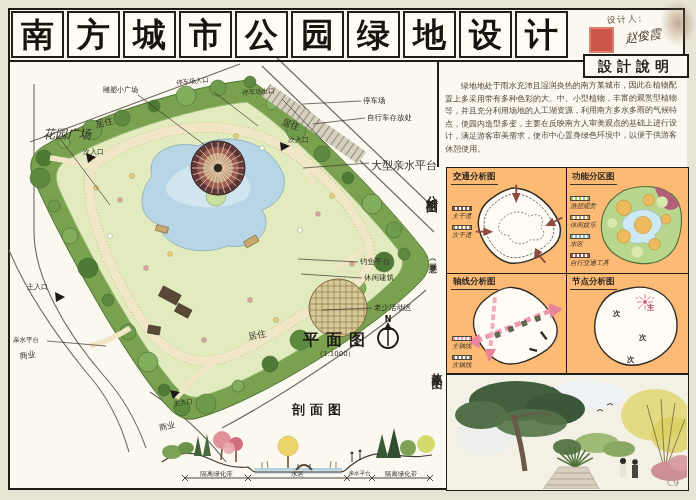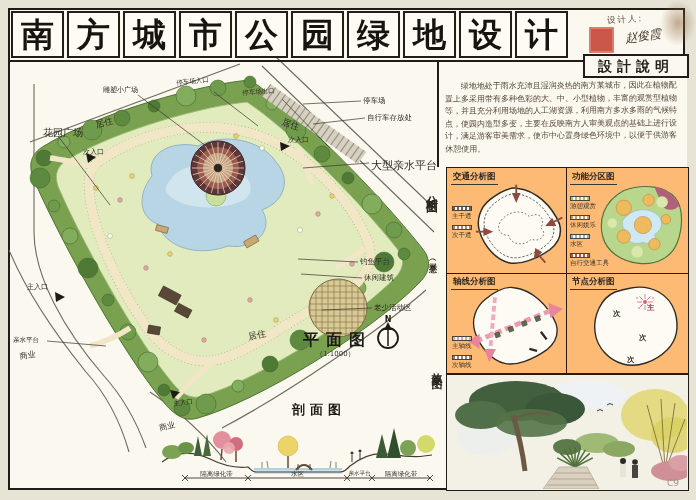--- a/index.html
+++ b/index.html
@@ -32,21 +32,21 @@
   #desc-body{position:absolute;left:6px;top:18px;width:238px;font-size:8px;line-height:12.5px;color:#55463a;}
   #desc-body p{margin:0 0 2px 0;text-indent:2em;transform:rotate(-.3deg);}
   
   #grid-box{position:absolute;left:446px;top:167px;width:243px;height:207px;border:1.5px solid #201d18;
             box-sizing:border-box;background:#fdba74;z-index:3;}
   #grid-v{position:absolute;left:119px;top:0;width:1px;height:100%;background:#201d18;}
   #grid-h{position:absolute;left:0;top:105px;width:100%;height:1px;background:#201d18;}
   .cell-title{position:absolute;font-size:8.5px;font-weight:bold;border-bottom:1px solid #3a352c;
               padding:0 2px 1px 2px;color:#2a2620;white-space:nowrap;z-index:4;}
   .legend{position:absolute;z-index:4;}
-  .legend-item{margin-bottom:4px;}
+  .legend-item{margin-bottom:4px;font-style:italic;}
   .legend-bar{width:20px;height:5px;border:1px solid #4a443a;box-sizing:border-box;}
   .legend-label{font-size:6.5px;color:#3a342c;white-space:nowrap;margin-top:1px;}
   .minimap{position:absolute;}
   
   .vlabel{position:absolute;writing-mode:vertical-rl;text-orientation:upright;font-weight:bold;
           color:#2a2620;z-index:4;letter-spacing:3px;}
   #analysis-side{left:423px;top:186px;font-size:12px;}
   #analysis-side-sub{left:426px;top:256px;font-size:8px;letter-spacing:1px;}
   #effect-side{left:428px;top:364px;font-size:11px;}
   
@@ -520,21 +520,21 @@
     <div class="plan-label" style="left: 103px; top: 85px; font-size: 7px;">雕塑小广场</div>
     <div class="plan-label" style="left: 176px; top: 79px; font-size: 6.5px; transform: rotate(-6deg);">停车场入口</div>
     <div class="plan-label" style="left: 242px; top: 89px; font-size: 6.5px; transform: rotate(-4deg);">停车场出口</div>
     <div class="plan-label" style="left: 363px; top: 96px; font-size: 7.5px;">停车场</div>
     <div class="plan-label" style="left: 367px; top: 113px; font-size: 7.5px;">自行车存放处</div>
     <div class="plan-label" style="left: 284px; top: 116px; font-size: 9px; transform: rotate(18deg);">居住</div>
     <div class="plan-label" style="left: 288px; top: 135px; font-size: 7px;">次入口</div>
     <div class="plan-label" style="left: 371px; top: 158px; font-size: 11px;">大型亲水平台</div>
     <div class="plan-label" style="left: 94px; top: 119px; font-size: 9px; transform: rotate(-14deg);">居住</div>
     <div class="plan-label" style="left: 83px; top: 147px; font-size: 7px;">次入口</div>
-    <div class="plan-label" style="left: 43px; top: 126px; font-size: 10px;">花园广场</div>
+    <div class="plan-label" style="left: 43px; top: 126px; font-size: 12px; font-style: italic;">花园广场</div>
     <div class="plan-label" style="left: 360px; top: 257px; font-size: 7.5px;">钓鱼平台</div>
     <div class="plan-label" style="left: 364px; top: 273px; font-size: 7.5px;">休闲建筑</div>
     <div class="plan-label" style="left: 374px; top: 303px; font-size: 7.5px;">老少活动区</div>
     <div class="plan-label" style="left: 247px; top: 331px; font-size: 9px; transform: rotate(-12deg);">居住</div>
     <div class="plan-label" style="left: 27px; top: 282px; font-size: 7px;">主入口</div>
     <div class="plan-label" style="left: 13px; top: 336px; font-size: 6.5px;">亲水平台</div>
     <div class="plan-label" style="left: 19px; top: 351px; font-size: 8px; transform: rotate(-8deg);">商业</div>
     <div class="plan-label" style="left: 158px; top: 423px; font-size: 8px; transform: rotate(-14deg);">商业</div>
     <div class="plan-label" style="left: 173px; top: 400px; font-size: 6.5px; transform: rotate(-8deg);">主入口</div>
     <div class="section-label" style="left: 216.5px; top: 470px;">隔离绿化带</div>

